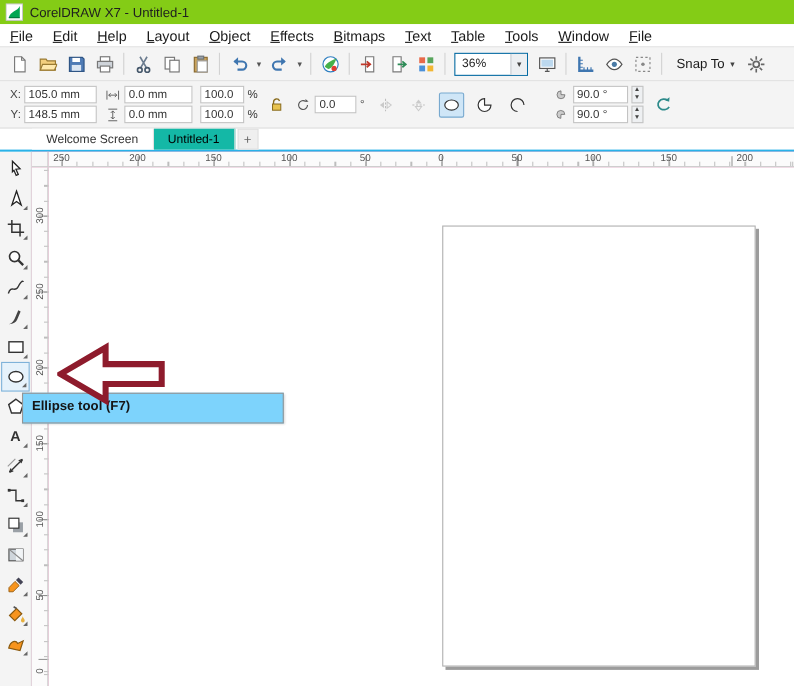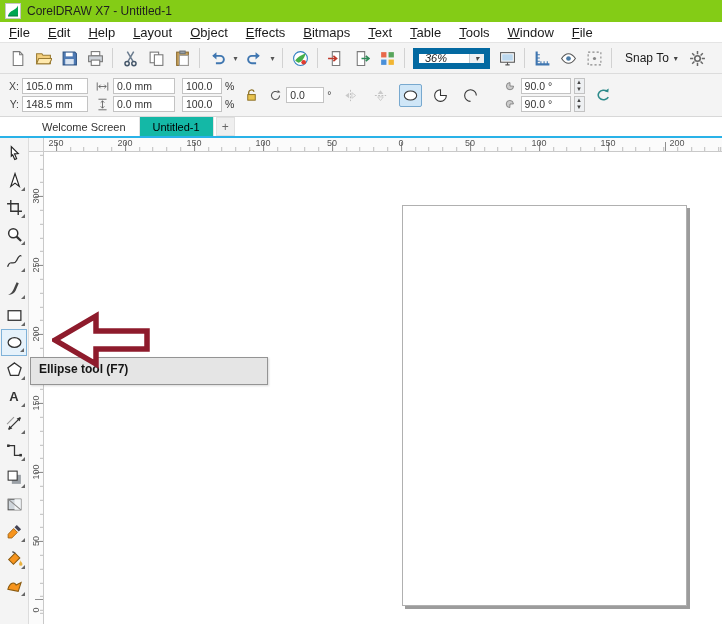--- a/index.html
+++ b/index.html
@@ -17,21 +17,21 @@
   .menu-item { display:inline-block; padding:2px 9px; font-size:13px; color:#1a1a1a; cursor:default; }
   .menu-item::first-letter { text-decoration:underline; }
 
   
   .toolbar { height:32px; background:#f4f4f4; border-top:1px solid #e4e4e4; border-bottom:1px solid #dcdcdc;
              display:flex; align-items:center; padding:0 4px; flex:0 0 auto; }
   .tb-group { display:flex; align-items:center; }
   .tb-btn { width:26px; height:26px; display:inline-flex; align-items:center; justify-content:center; border:1px solid transparent; border-radius:2px; }
   .tb-caret { width:11px; height:26px; display:inline-flex; align-items:center; justify-content:center; font-size:8px; color:#555; }
   .tb-sep { width:1px; height:20px; background:#d2d2d2; margin:0 4px; display:inline-block; }
-  .combo { display:flex; align-items:center; border:6px solid #0369a1; background:#fff; height:21px; margin:0 4px;font-style:italic; }
+  .combo { display:flex; align-items:center; border:1px solid #0369a1; background:#fff; height:21px; margin:0 4px; }
   .combo-value { font-size:11px; color:#222; padding:0 6px; min-width:50px; }
   .combo-caret { width:15px; height:100%; border-left:1px solid #c9cdd2; background:#eceff2; display:flex; align-items:center; justify-content:center; font-size:8px; color:#444; }
   .snapto { display:flex; align-items:center; gap:5px; font-size:12px; color:#1a1a1a; padding:3px 7px; margin-left:2px; }
   .snapto .caret { font-size:8px; color:#444; }
 
   
   .propbar { height:43px; background:#f4f4f4; border-bottom:1px solid #d8d8d8; display:flex; align-items:center;
              padding:0 6px; gap:7px; flex:0 0 auto; font-size:10.5px; color:#333; }
   .pb-col { display:flex; flex-direction:column; gap:2px; }
   .pb-row { display:flex; align-items:center; gap:3px; height:16px; }
@@ -74,21 +74,21 @@
       repeating-linear-gradient(180deg,#8f8f8f 0 1px,transparent 1px 69px),
       repeating-linear-gradient(180deg,#bdbdbd 0 1px,transparent 1px 13.8px);
     background-size:9px 100%,4px 100%; background-repeat:repeat-y; background-position:6px -25px,11px -11.2px; }
   .vlab { position:absolute; left:7px; transform:translate(-50%,-50%) rotate(-90deg); font-size:9px; color:#555; }
   .canvas { position:absolute; left:15px; top:14px; right:0; bottom:0; background:#fff; overflow:hidden; }
   .page { position:absolute; left:358px; top:53px; width:285px; height:401px; background:#fff; border:1px solid #b0b0b0;
           box-shadow:3px 3px 0 #9c9c9c; }
 
   
   .callout-arrow { position:absolute; left:52px; top:310px; z-index:60; }
-  .tooltip { position:absolute; left:30px; top:357px; width:238px; background:#e5e5e5; border:1px solid #949494;
+  .tooltip { position:absolute; left:20px; top:357px; width:238px; background:#7dd3fc; border:1px solid #949494;
              padding:4px 8px 6px 8px; z-index:50; box-shadow:1px 1px 2px rgba(0,0,0,.15); }
   .tt-title { font-size:12px; font-weight:bold; color:#151515; margin-bottom:2px; }
   .tt-body { font-size:11px; color:#5f5f5f; line-height:1.28; }
 </style>
 </head>
 <body>
 
 <div id="app">
 
   <div class="titlebar">

